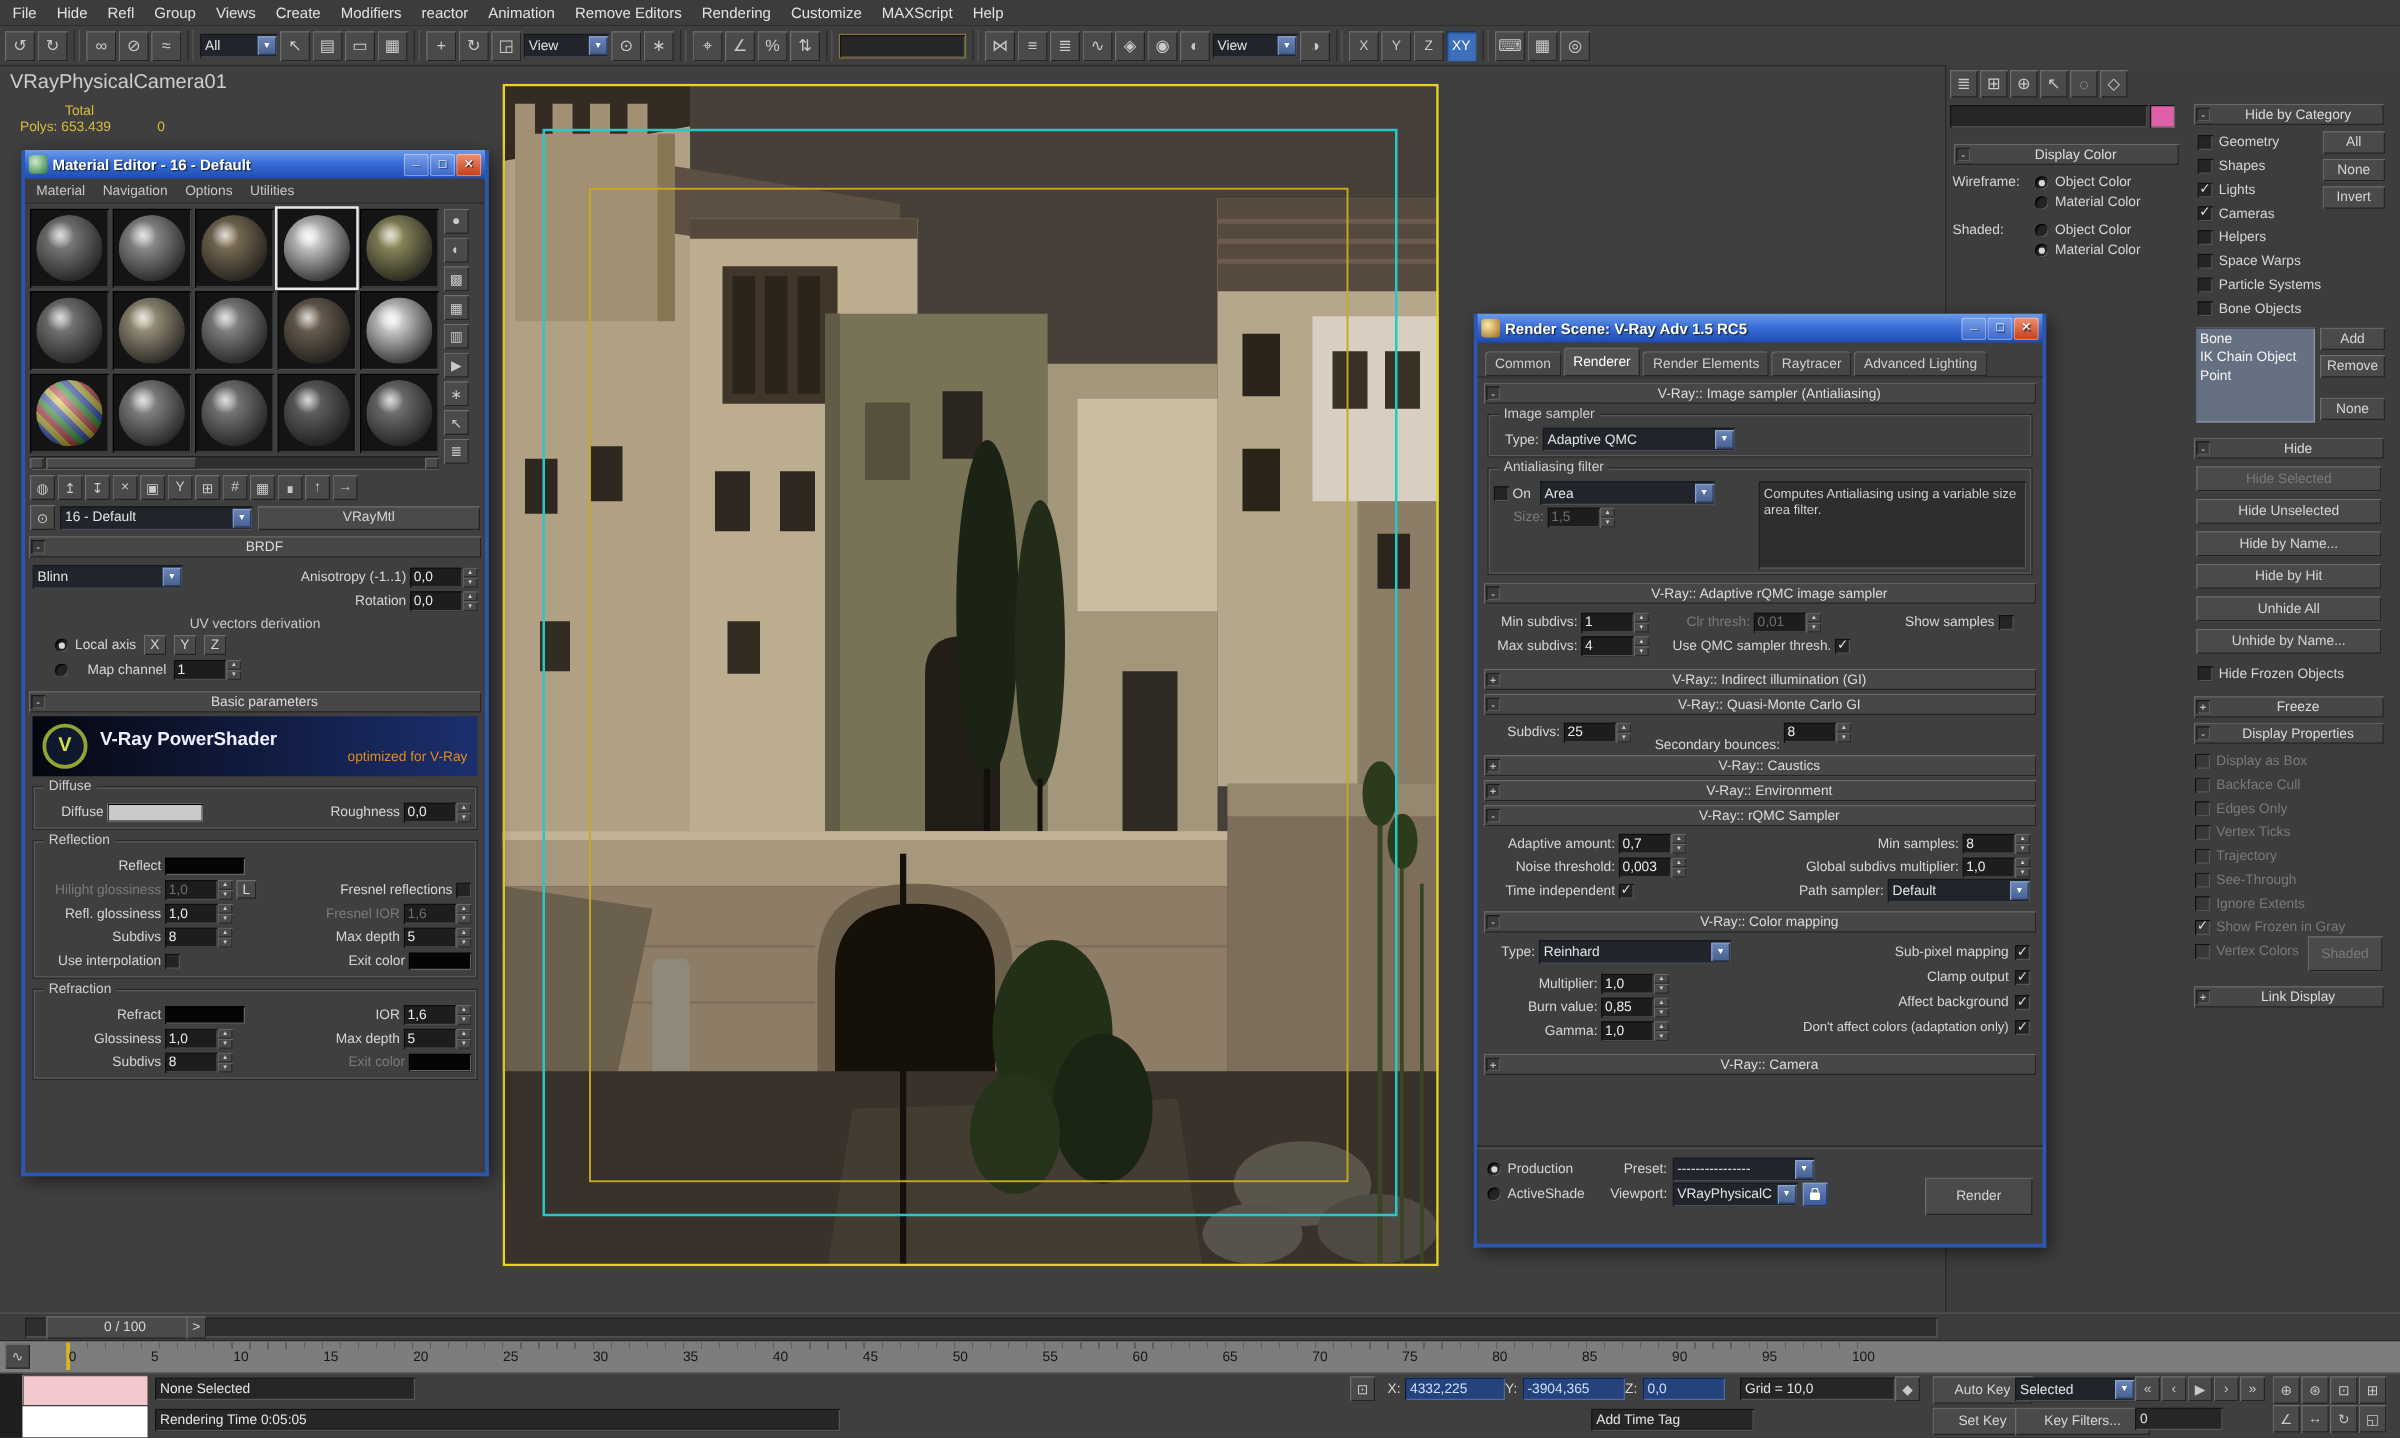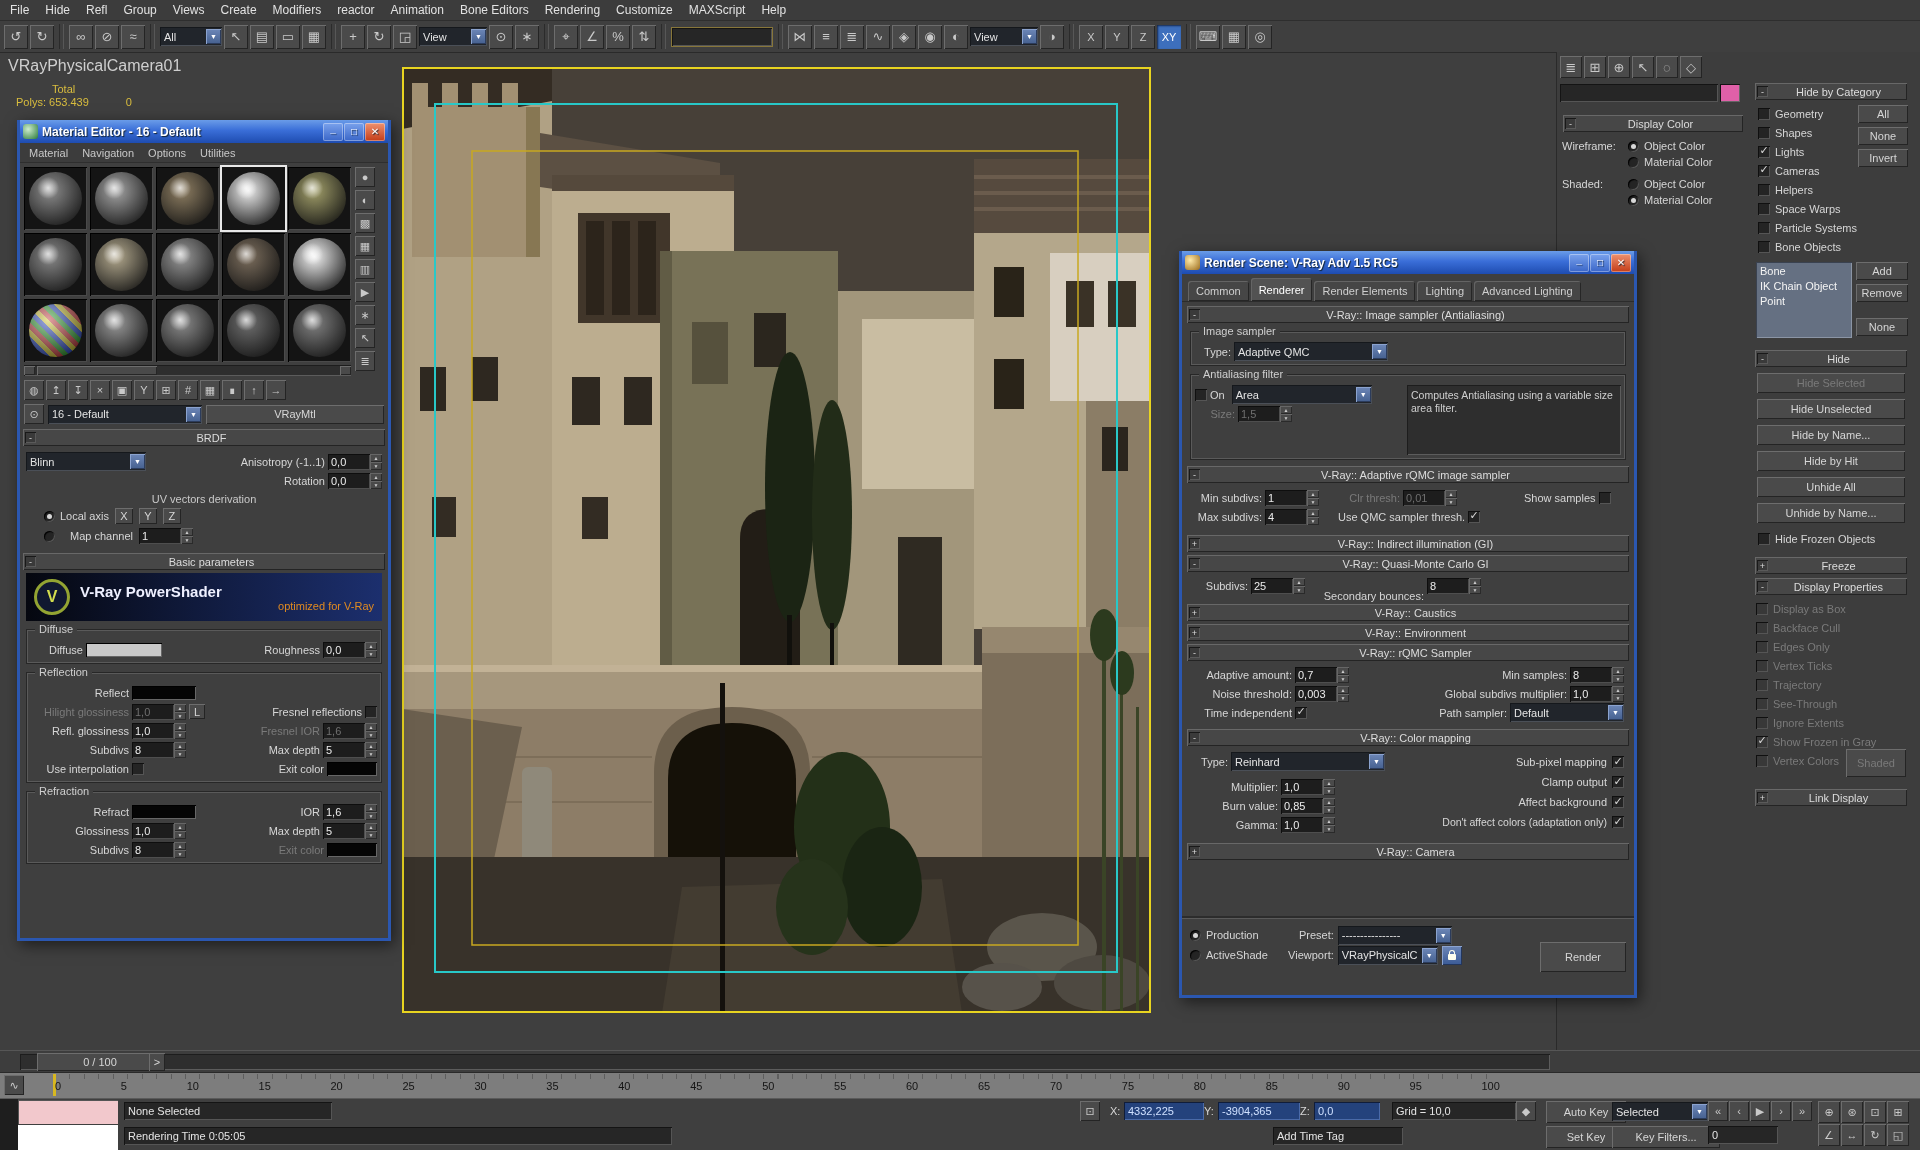--- a/index.html
+++ b/index.html
@@ -99,21 +99,21 @@
   <div id="menubar">
     <div class="menu-item">File</div>
       <div class="menu-item">Hide</div>
       <div class="menu-item">Refl</div>
       <div class="menu-item">Group</div>
       <div class="menu-item">Views</div>
       <div class="menu-item">Create</div>
       <div class="menu-item">Modifiers</div>
       <div class="menu-item">reactor</div>
       <div class="menu-item">Animation</div>
-      <div class="menu-item">Bone Editors</div>
+      <div class="menu-item">Remove Editors</div>
       <div class="menu-item">Rendering</div>
       <div class="menu-item">Customize</div>
       <div class="menu-item">MAXScript</div>
       <div class="menu-item">Help</div>
   </div>
 
   <div id="toolbar">
     <div class="tbtn">↺</div>
       <div class="tbtn">↻</div>
     <div class="sep"></div>
@@ -715,21 +715,21 @@
       <div class="wbtns">
         <div class="wbtn min"></div>
         <div class="wbtn max"></div>
         <div class="wbtn close"></div>
       </div>
     </div>
     <div style="display:flex;align-items:flex-end;padding:4px 6px 0;border-bottom:1px solid #2c2c2c;">
       <div class="tab">Common</div>
         <div class="tab active">Renderer</div>
         <div class="tab">Render Elements</div>
-        <div class="tab">Lighting</div>
+        <div class="tab">Raytracer</div>
         <div class="tab">Advanced Lighting</div>
     </div>
     <div style="position:absolute;left:2px;right:2px;top:52px;bottom:66px;overflow:hidden;">
 
       <div class="rh">
           <span class="pm minus"></span>
           <span class="rt">V-Ray:: Image sampler (Antialiasing)</span>
         </div>
       <div class="group">
         <span class="gt">Image sampler</span>

